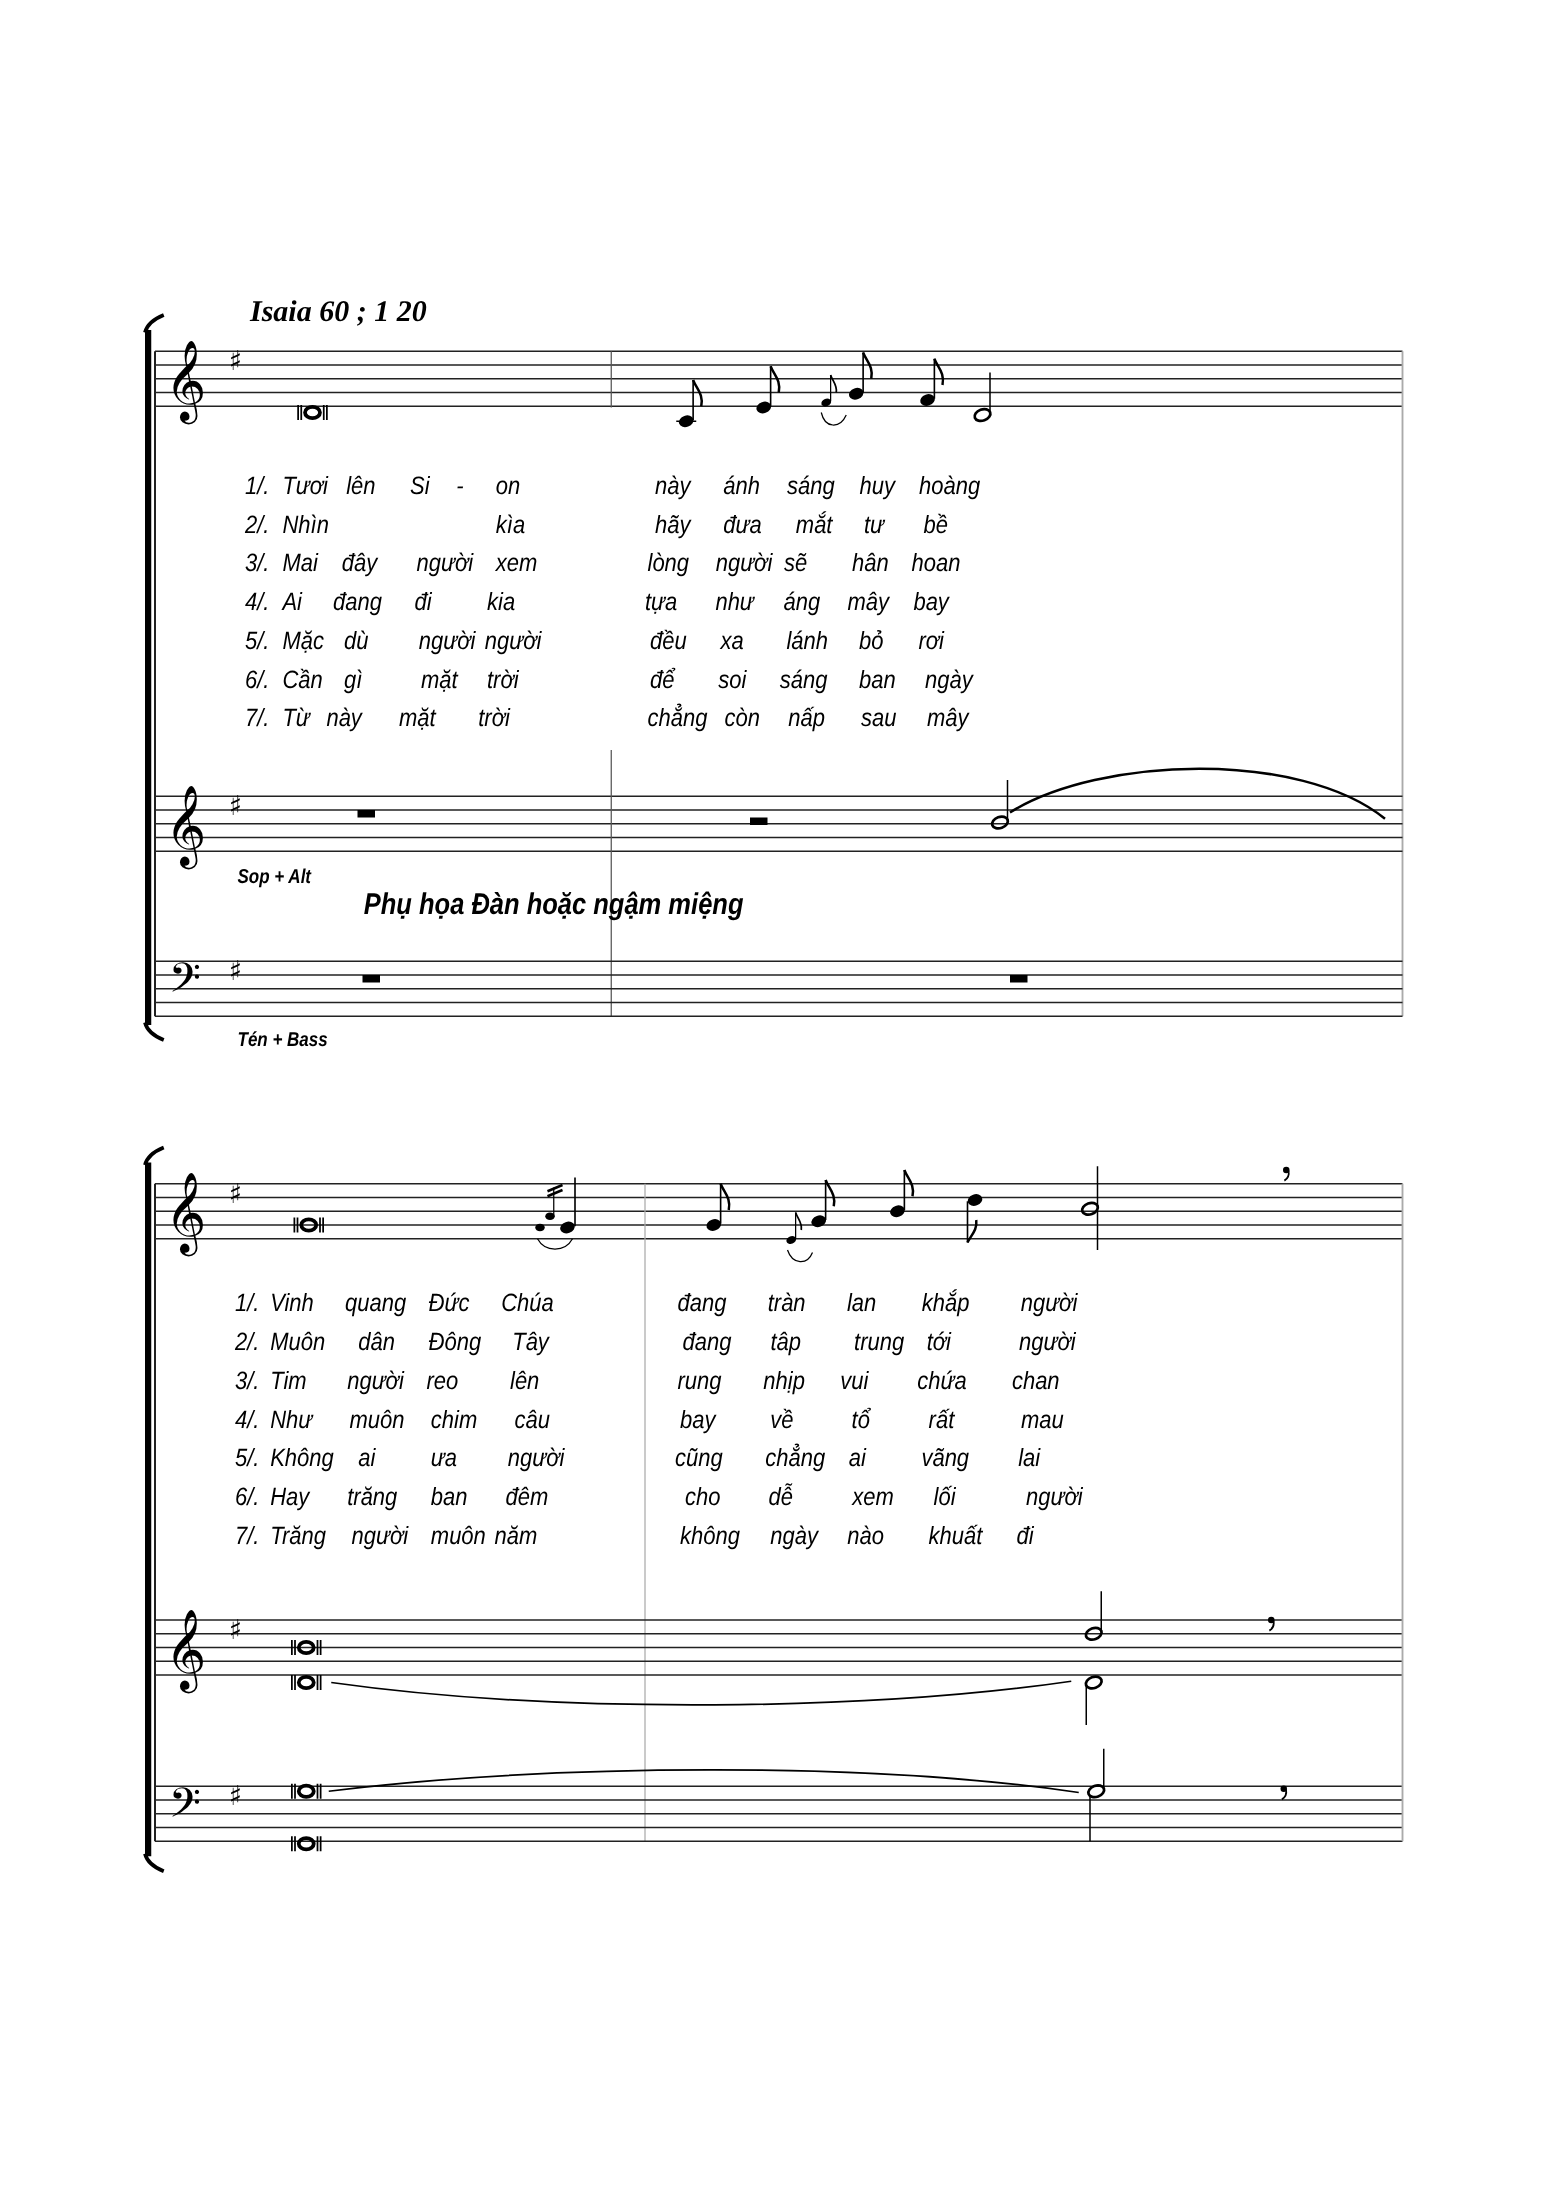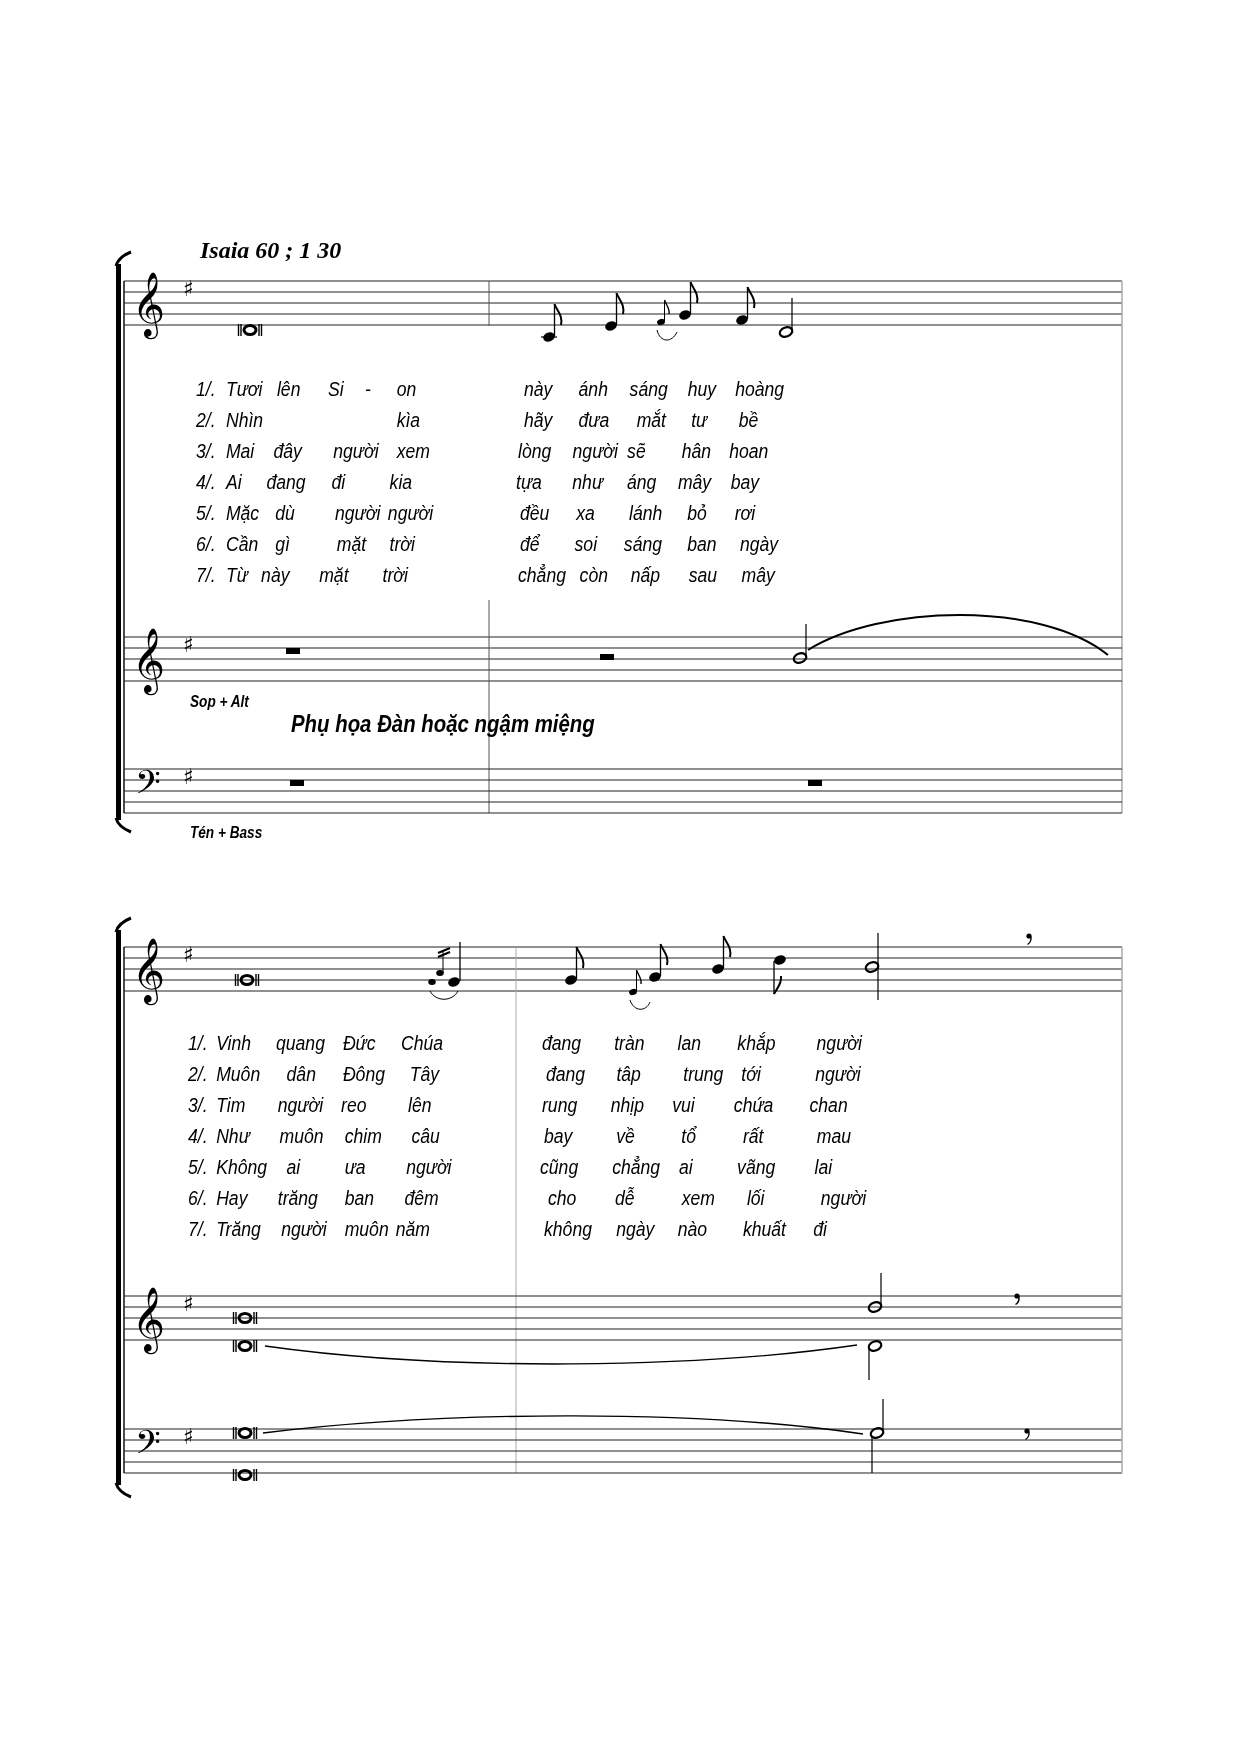--- a/index.html
+++ b/index.html
@@ -145,21 +145,21 @@
   <use href="#breve" x="245" y="1433"></use>
   <use href="#breve" x="245" y="1475"></use>
   <path d="M263,1433 C450,1410 700,1410 863,1434" fill="none" stroke="#000" stroke-width="1.4"></path>
   <use href="#half-up" x="877" y="1433"></use>
   <line x1="872" y1="1436" x2="872" y2="1473" stroke="#000" stroke-width="1.2"></line>
   <use href="#breath" x="1027" y="1431"></use>
 
   <line x1="1122" y1="947" x2="1122" y2="1473" stroke="#aaa" stroke-width="1.5"></line>
 </svg>
 
-<div class="abs title" style="left:200px; top:237px;">Isaia 60 ; 1 30</div>
+<div class="abs title" style="left:200px; top:237px;">Isaia 60 ; 1 20</div>
 
 <div>
   <div class="abs lyric" style="left:196px; top:378px;">
     <span>1/.</span>
     <span style="position:absolute;left:34px">Tươi</span>
     <span style="position:absolute;left:92px">lên</span>
     <span style="position:absolute;left:150px">Si</span>
     <span style="position:absolute;left:192px">-</span>
     <span style="position:absolute;left:228px">on</span>
   </div>

